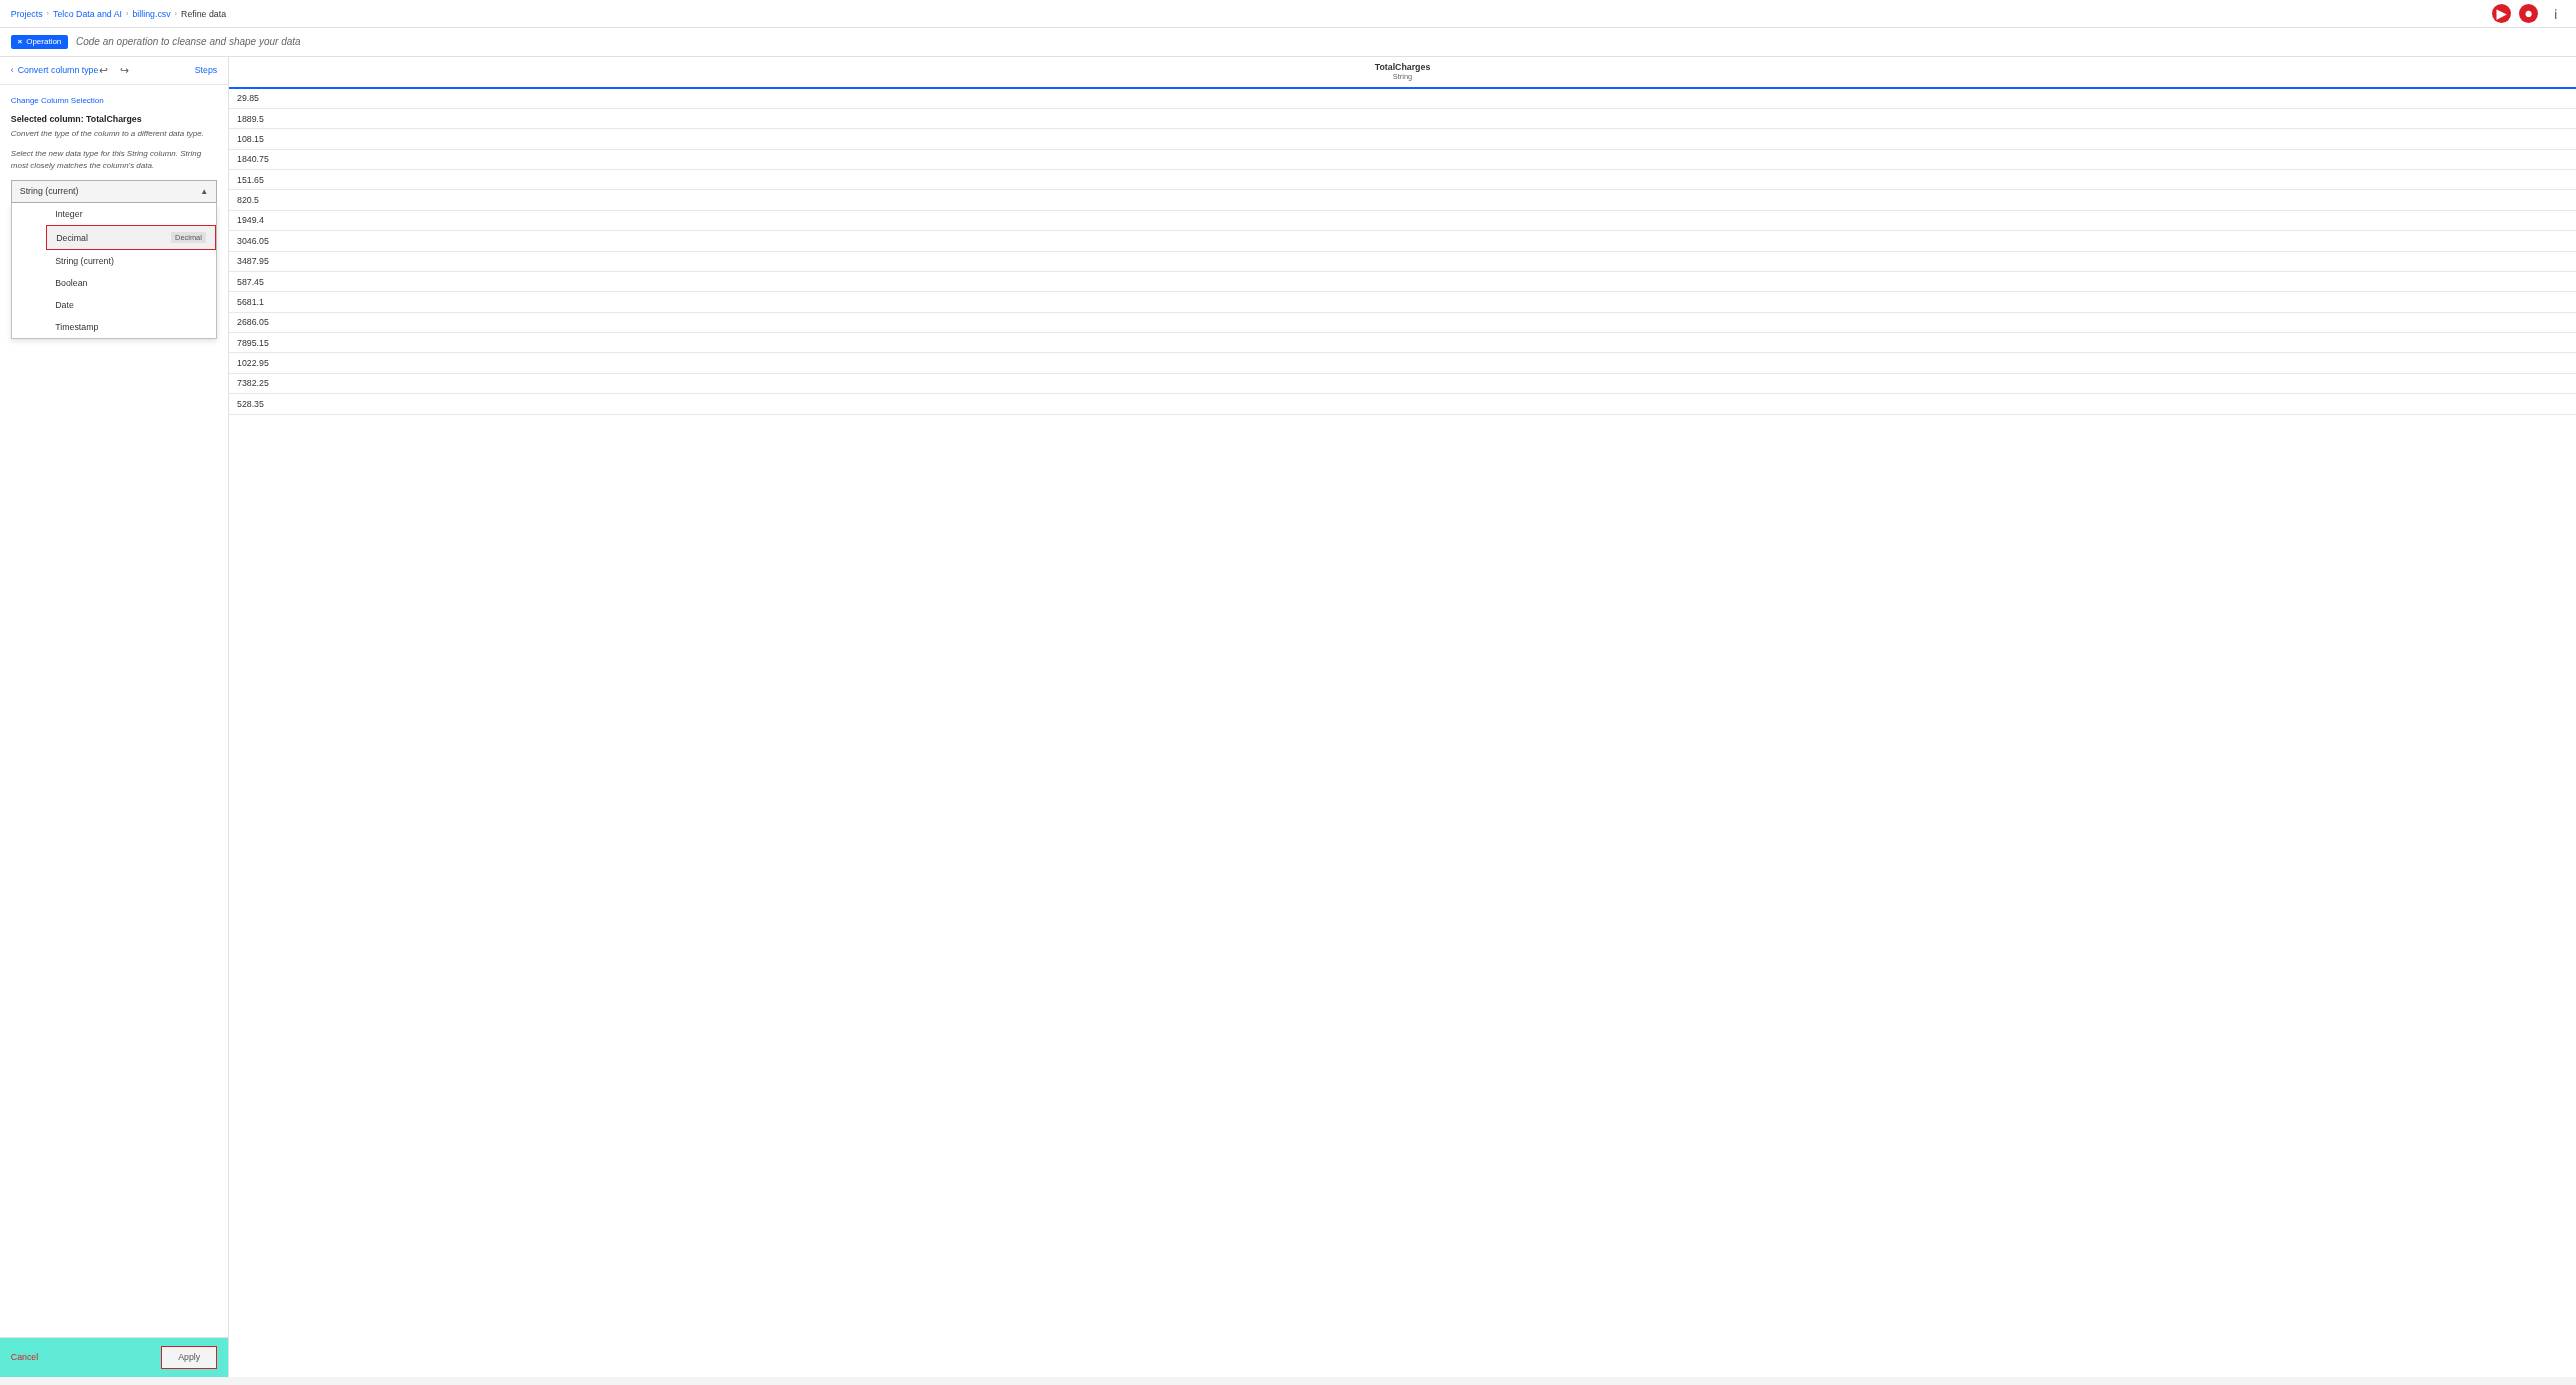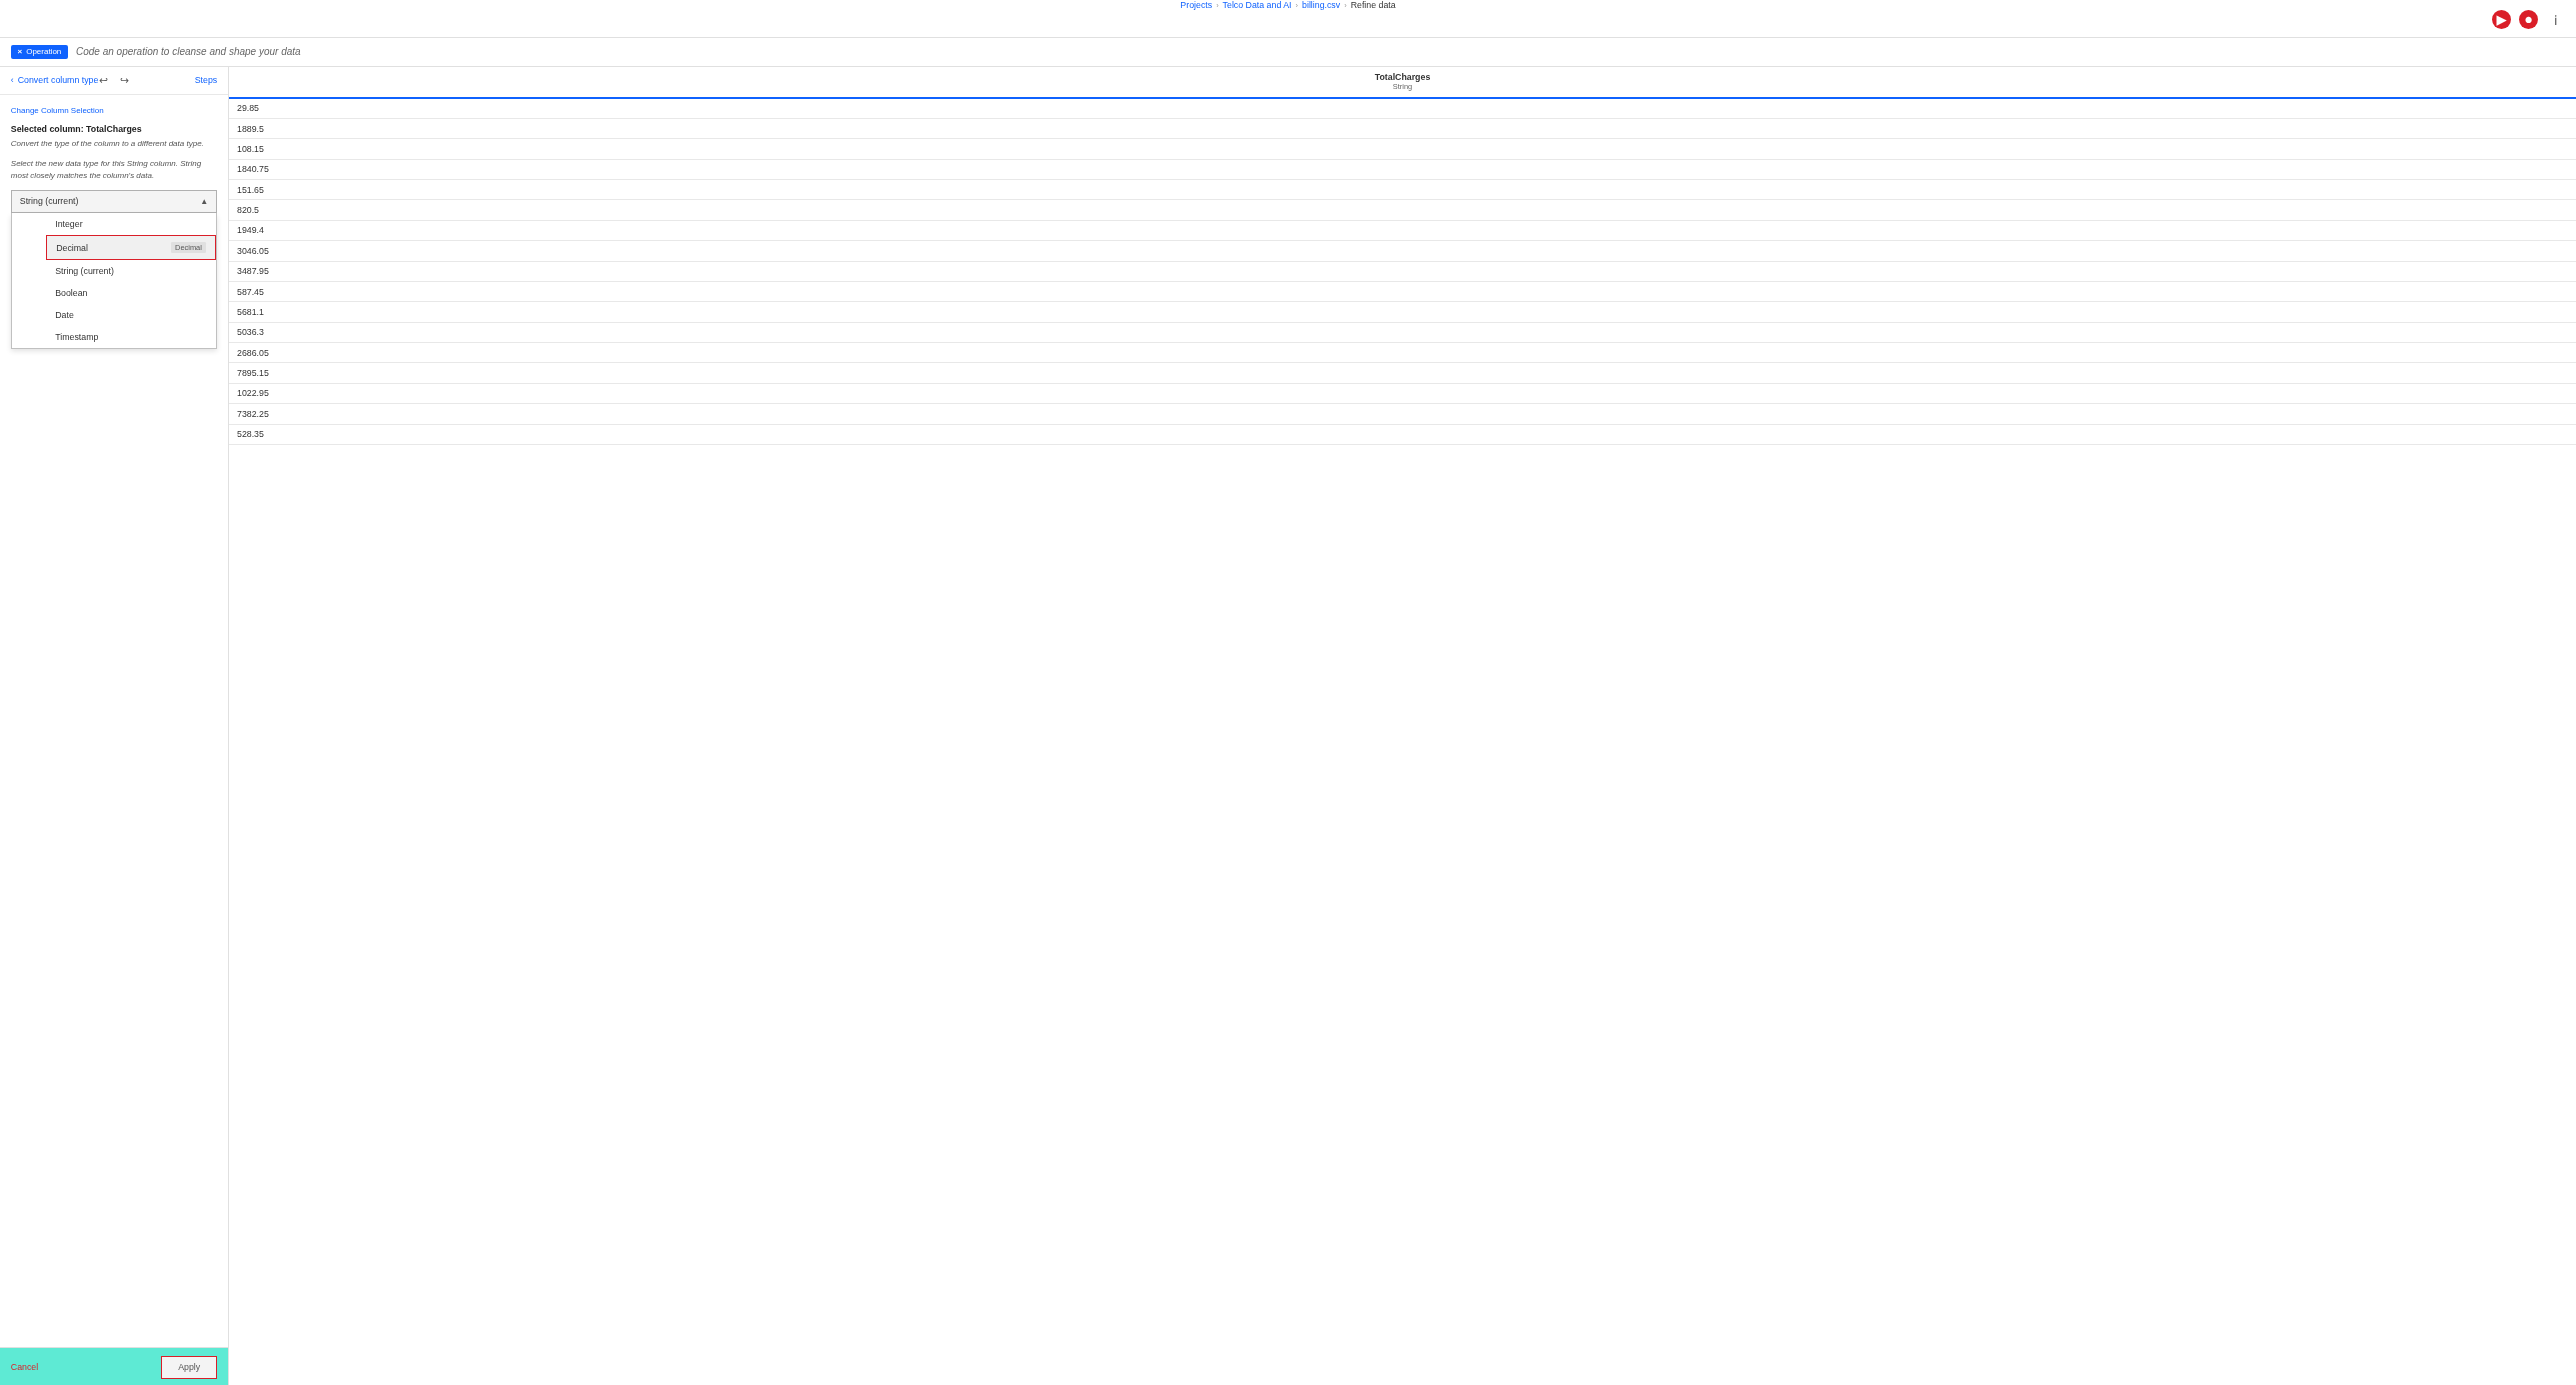--- a/index.html
+++ b/index.html
@@ -12,23 +12,22 @@
       overflow: hidden;
     }
 
     
     .top-nav {
       display: flex;
       align-items: center;
       background: #fff;
       border-bottom: 0.7px solid #e0e0e0;
       padding: 0 10.8px;
-      height: 38px;
+      height: 28px;
       position: relative;
-      flex-direction: column;
     }
     .breadcrumb {
       display: flex;
       align-items: center;
       gap: 4px;
       font-size: 8.8px;
     }
     .breadcrumb-item {
       color: #0f62fe;
       cursor: pointer;
@@ -428,23 +427,20 @@
           <tr>
             <td>3487.95</td>
           </tr>
           <tr>
             <td>587.45</td>
           </tr>
           <tr>
             <td>5681.1</td>
           </tr>
           <tr>
-            <td>5036.3</td>
-          </tr>
-          <tr>
             <td>2686.05</td>
           </tr>
           <tr>
             <td>7895.15</td>
           </tr>
           <tr>
             <td>1022.95</td>
           </tr>
           <tr>
             <td>7382.25</td>

